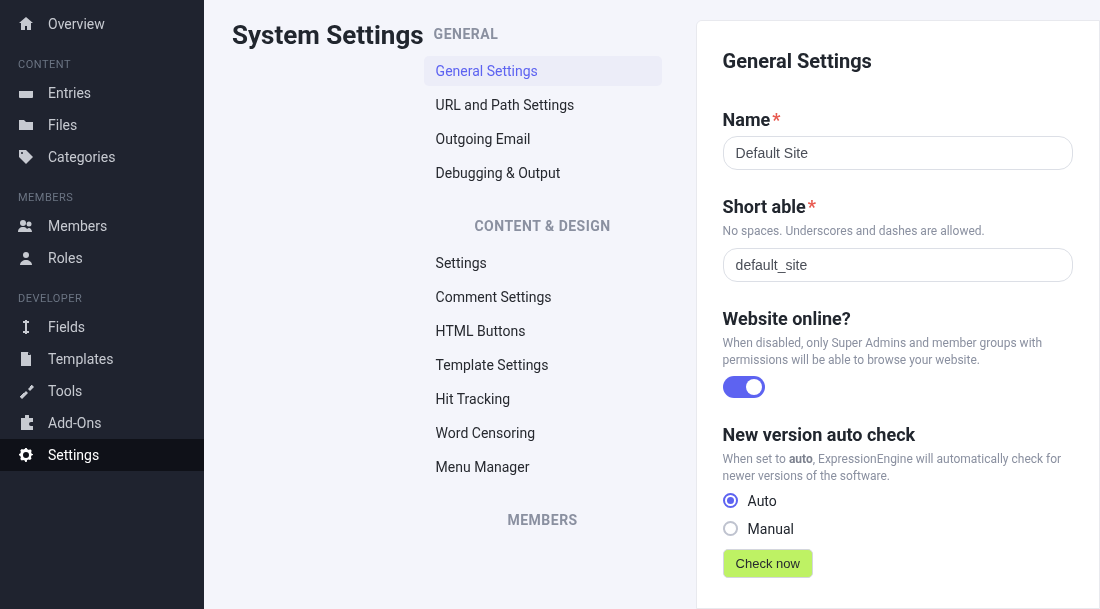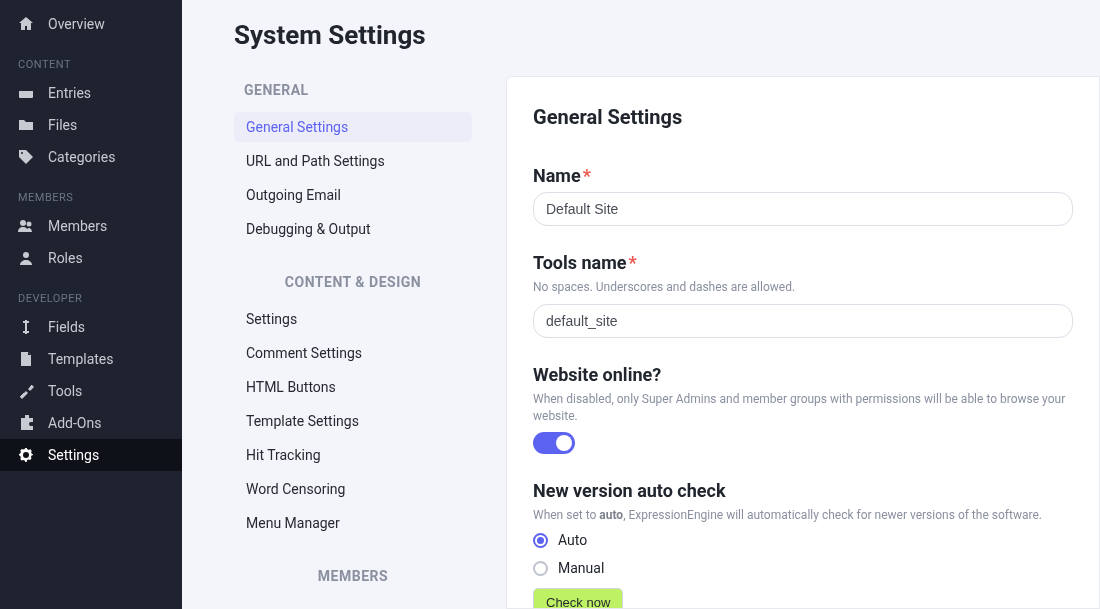--- a/index.html
+++ b/index.html
@@ -8,21 +8,21 @@
   background: #f4f5fb;
   color: #21262e;
   width: 1100px;
   height: 609px;
   overflow: hidden;
 }
 .app { display: flex; height: 100%; }
 
 
 .sidebar {
-  width: 182px;
+  width: 204px;
   background: #1f232f;
   color: #c7cad1;
   padding-top: 8px;
   flex-shrink: 0;
   font-size: 14px;
 }
 .sidebar .item {
   display: flex;
   align-items: center;
   padding: 8px 18px;
@@ -37,23 +37,23 @@
   color: #6b7483;
   padding: 18px 18px 6px;
   text-transform: uppercase;
 }
 .icon { width: 16px; height: 16px; display: inline-block; color: #c7cad1; }
 .sidebar .item.active .icon { color: #fff; }
 
 
 .main {
   flex: 1;
-  padding: 20px 0 0 52px;
+  padding: 20px 0 0 28px;
   display: flex;
-  flex-direction: column;
+  flex-direction: row;
   overflow: hidden;
 }
 .page-title {
   font-size: 26px;
   font-weight: 700;
   color: #21262e;
   margin-bottom: 26px;
 }
 .cols { display: flex; gap: 34px; overflow: hidden; flex: 1;}
 .subnav { width: 238px; flex-shrink: 0; }
@@ -280,21 +280,21 @@
 
       <section class="panel">
         <h2>General Settings</h2>
 
         <div class="field">
           <label class="lbl"><span>Name</span><span class="req">*</span></label>
           <input type="text" class="txt" value="Default Site" style="">
         </div>
 
         <div class="field">
-          <label class="lbl"><span>Tools name</span><span class="req">*</span></label>
+          <label class="lbl"><span>Short able</span><span class="req">*</span></label>
           <div class="hint">No spaces. Underscores and dashes are allowed.</div>
           <input type="text" class="txt" value="default_site" style="">
         </div>
 
         <div class="field">
           <label class="lbl">Website online?</label>
           <div class="hint">When disabled, only Super Admins and member groups with permissions will be able to browse your website.</div>
           <div class="toggle">
             <div class="knob"></div>
           </div>

